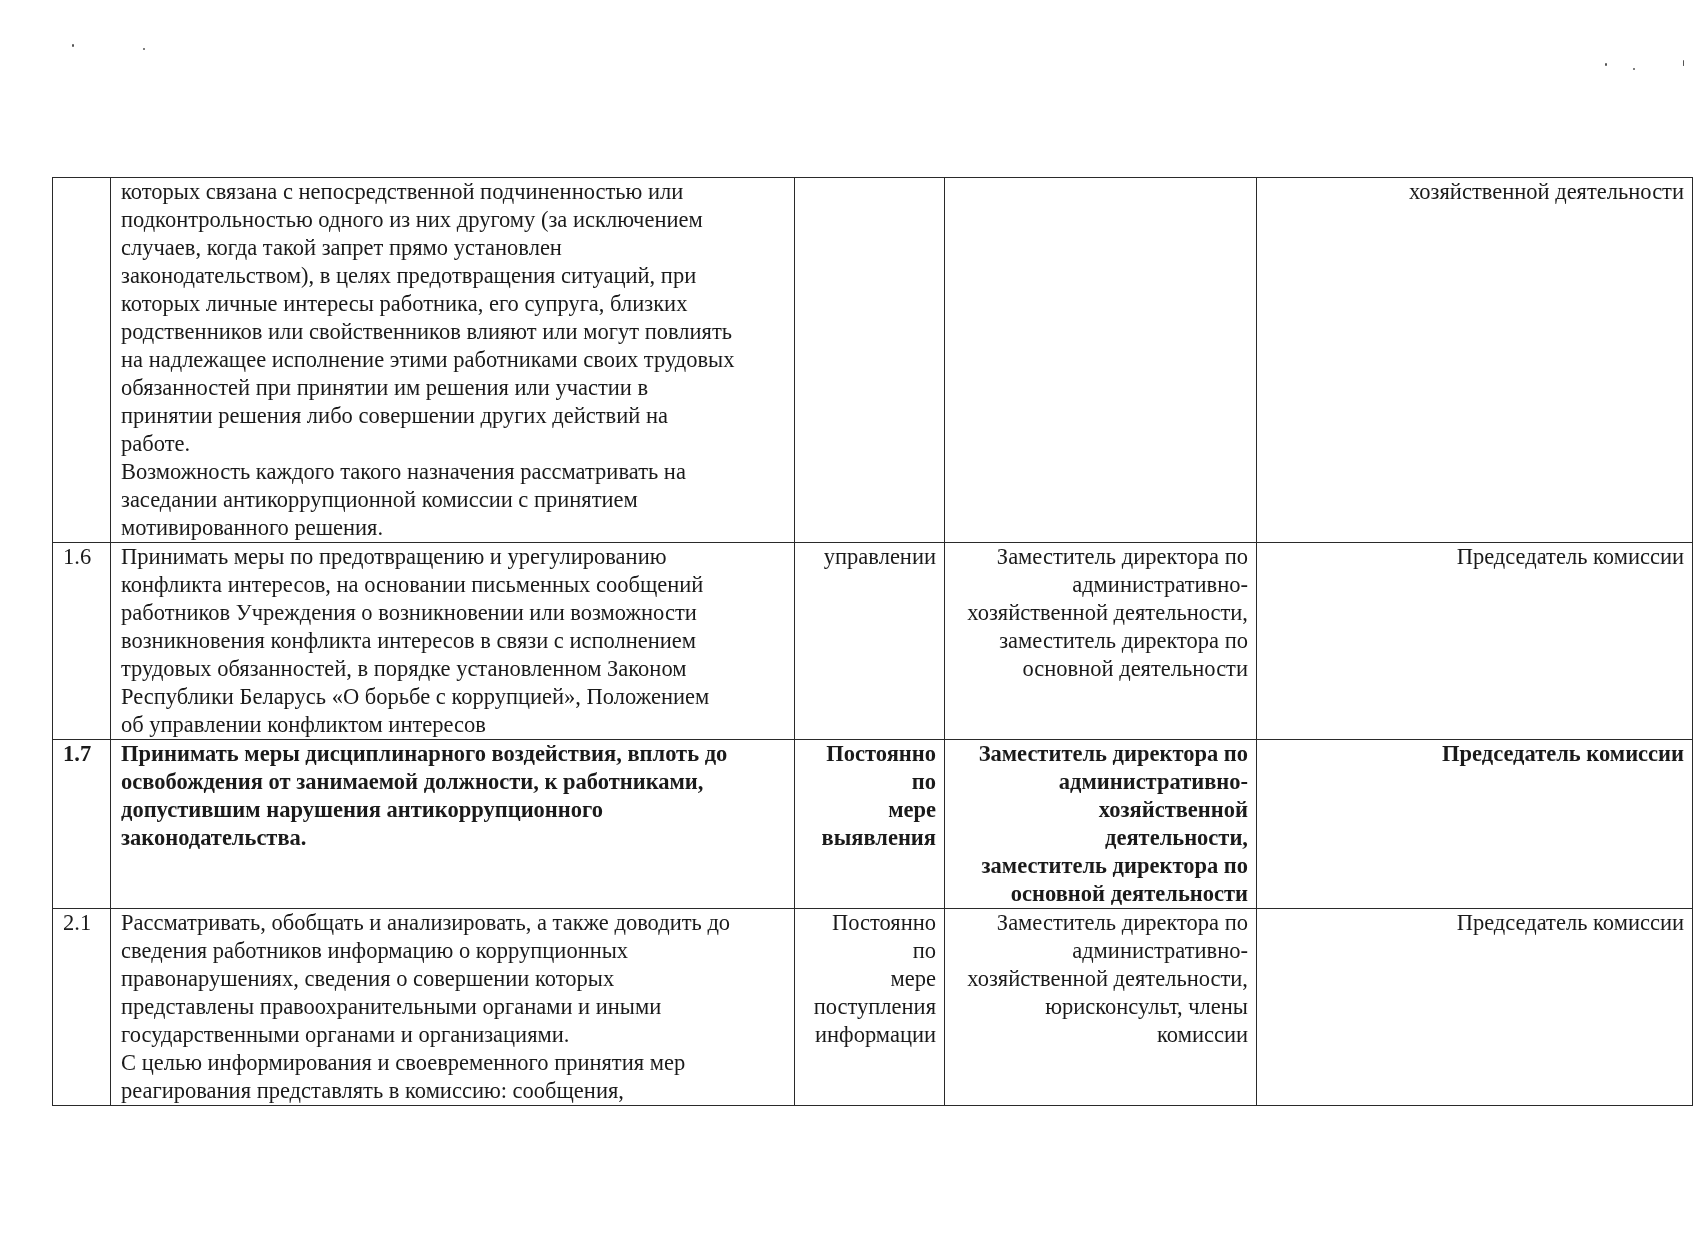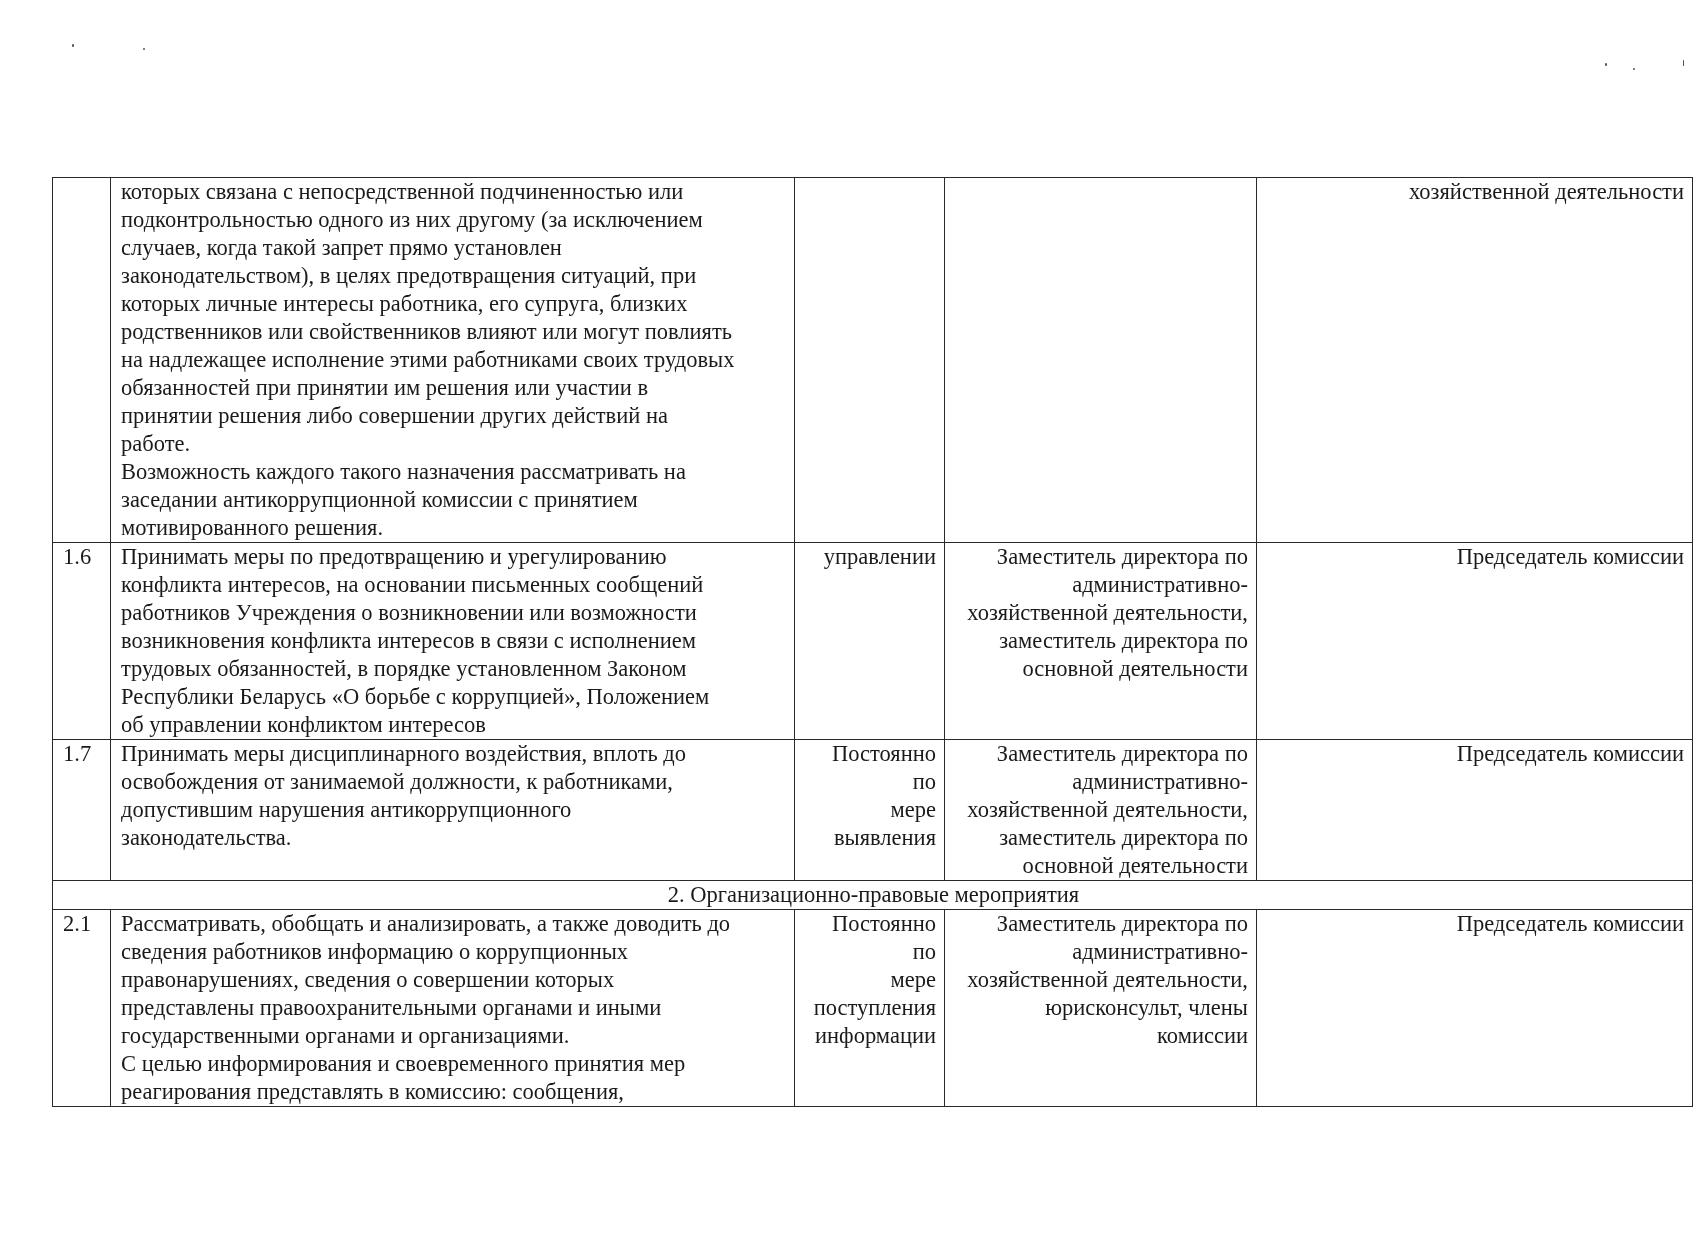--- a/index.html
+++ b/index.html
@@ -27,21 +27,21 @@
     col.c-term { width: 150px; }
     col.c-resp { width: 312px; }
     col.c-ctrl { width: 436px; }
     td.num { text-align: left; padding: 0; }
     td.center { text-align: right; padding: 0 4px; }
     td.section { text-align: center; padding: 0; line-height: 28px; }
     .action-text { white-space: pre-line; }
     .multi { white-space: pre-line; }
     tr.r-cont td { height: 364px; }
     tr.r-16 td { height: 195px; }
-    tr.r-17 td { height: 140px; }
+    tr.r-17 td { height: 140px; font-weight: bold; }
     tr.r-sec td { height: 28px; }
     tr.r-21 td { height: 193px; }
   </style>
 </head>
 <body>
 
 <div class="page">
   <span class="speck" style="left:44px;top:44px;"></span>
   <span class="speck" style="left:115px;top:48px;height:2px;"></span>
   <span class="speck" style="left:1577px;top:63px;"></span>
@@ -102,23 +102,20 @@
         <td class="center multi">Постоянно по
 мере
 выявления</td>
         <td class="center multi">Заместитель директора по
 административно-
 хозяйственной деятельности,
 заместитель директора по
 основной деятельности</td>
         <td class="center multi">Председатель комиссии</td>
       </tr>
-      <tr class="r-sec">
-        <td class="section" colspan="5">2. Организационно-правовые мероприятия</td>
-      </tr>
       <tr class="r-21">
         <td class="num">2.1</td>
         <td class="action-text">Рассматривать, обобщать и анализировать, а также доводить до
 сведения работников информацию  о коррупционных
 правонарушениях, сведения о совершении которых
 представлены правоохранительными органами и иными
 государственными органами и организациями.
 С целью информирования и своевременного принятия мер
 реагирования представлять в комиссию: сообщения,</td>
         <td class="center multi">Постоянно по

